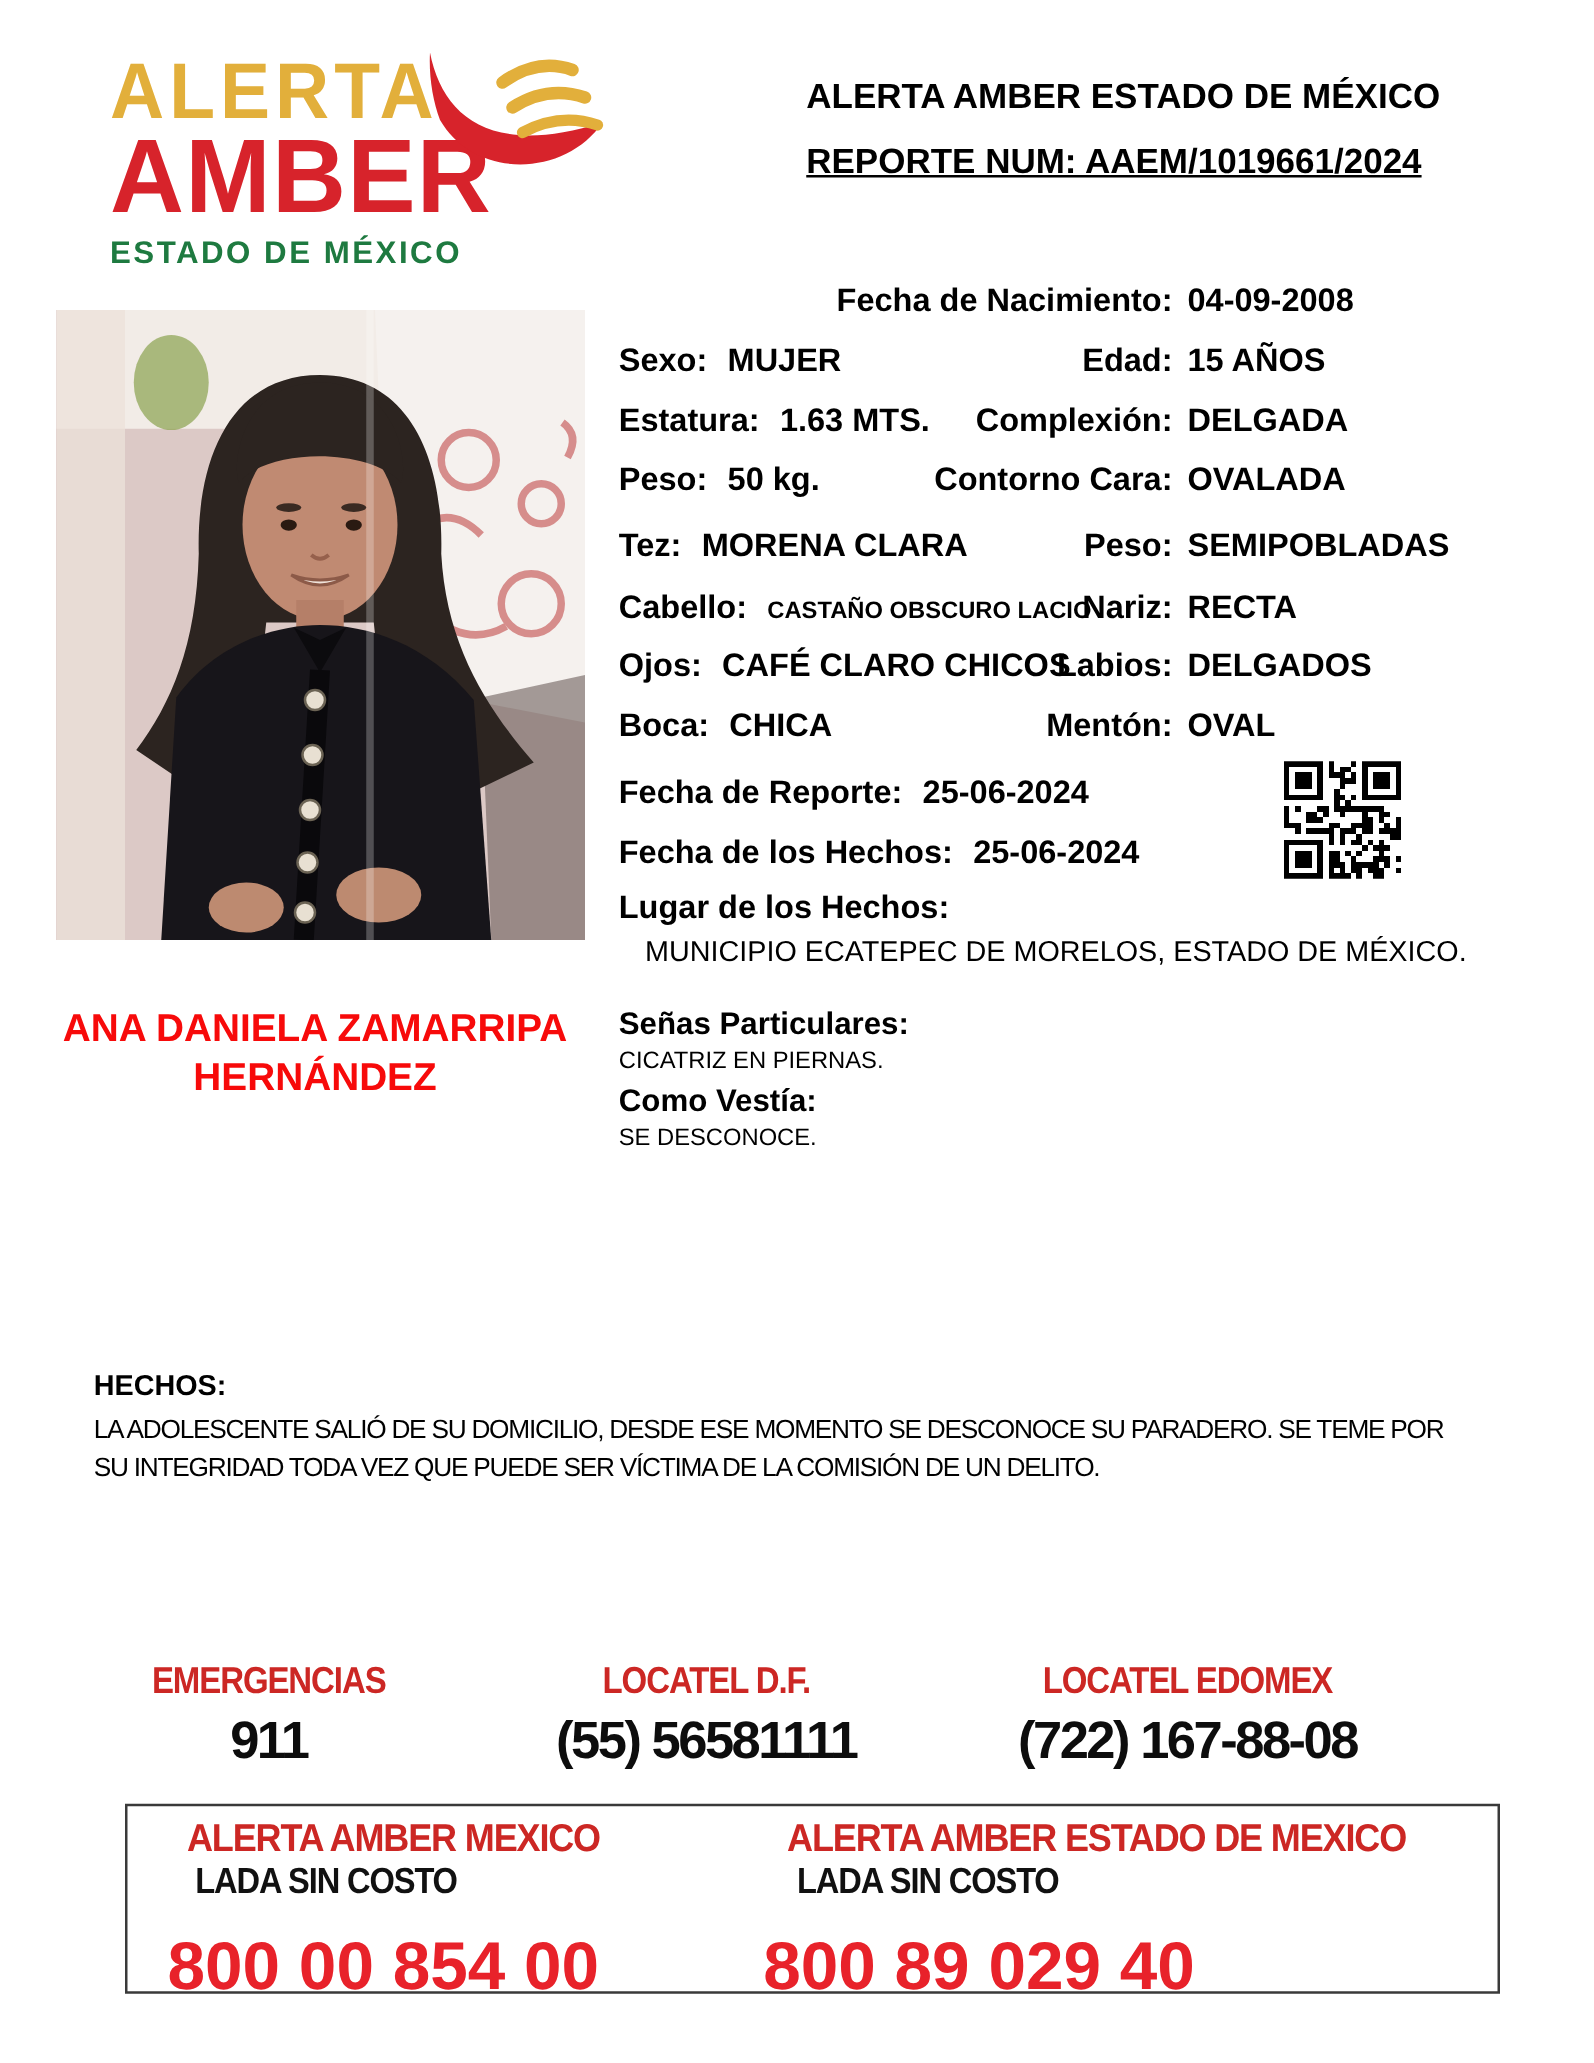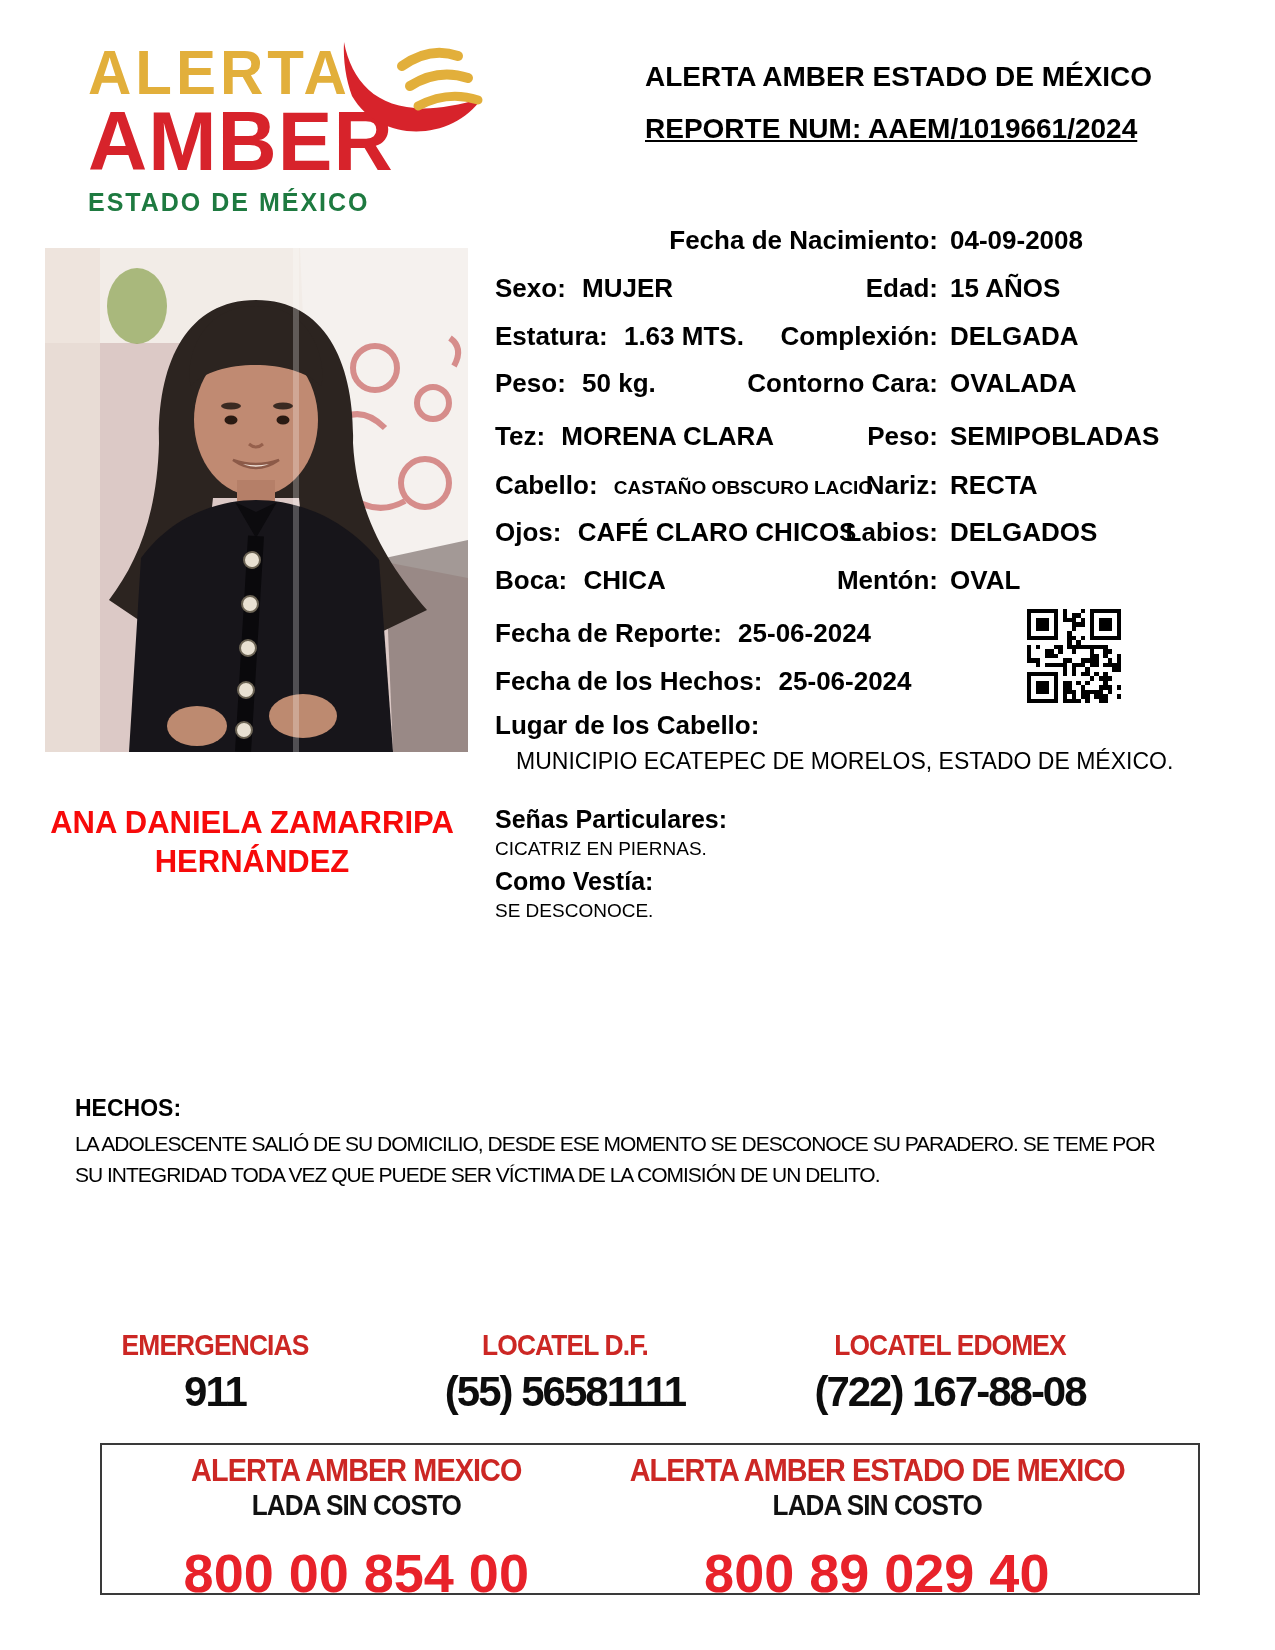--- a/index.html
+++ b/index.html
@@ -42,21 +42,21 @@
   
   .contacts{position:absolute;left:0;top:1328px;width:1275px;height:90px;}
   .ccol{position:absolute;text-align:center;}
   .ccol .clabel{display:block;color:var(--redcontact);font-weight:bold;font-size:30px;letter-spacing:-1px;transform:scaleX(.88);transform-origin:center;white-space:nowrap;}
   .ccol .cnum{display:block;color:#0d0d0d;font-weight:bold;font-size:42px;letter-spacing:-2px;margin-top:6px;white-space:nowrap;}
   .ccol1{left:80px;width:270px;}
   .ccol2{left:400px;width:330px;}
   .ccol3{left:770px;width:360px;}
   
   .fbox{position:absolute;left:100px;top:1443px;width:1100px;height:152px;border:2px solid #3a3a3a;box-sizing:border-box;display:flex;}
-  .fcol{flex:1;text-align:center;padding-top:8px;padding-left:32px;}
+  .fcol{flex:1;text-align:left;padding-top:8px;padding-left:32px;}
   .fcol-r{padding-right:55px;}
   .ftitle{color:var(--redcontact);font-weight:bold;font-size:31px;letter-spacing:-1px;transform:scaleX(.93);transform-origin:center;white-space:nowrap;}
   .fsub{color:#111;font-weight:bold;font-size:29px;letter-spacing:-1px;transform:scaleX(.9);transform-origin:center;margin-top:0px;white-space:nowrap;}
   .fnum{color:var(--redbig);font-weight:bold;font-size:54px;letter-spacing:0px;margin-top:20px;white-space:nowrap;}
 </style>
 </head>
 <body>
 
 <div class="page">
 
@@ -353,21 +353,21 @@
         <rect fill="#fff" x="1" y="1" width="5" height="5"></rect>
         <rect x="2" y="2" width="3" height="3"></rect>
         <rect x="14" y="0" width="7" height="7"></rect>
         <rect fill="#fff" x="15" y="1" width="5" height="5"></rect>
         <rect x="16" y="2" width="3" height="3"></rect>
         <rect x="0" y="14" width="7" height="7"></rect>
         <rect fill="#fff" x="1" y="15" width="5" height="5"></rect>
         <rect x="2" y="16" width="3" height="3"></rect>
       </svg></div>
 
-  <div class="sect-label" style="left:495px;top:710px;font-size:26px">Lugar de los Cabello:</div>
+  <div class="sect-label" style="left:495px;top:710px;font-size:26px">Lugar de los Hechos:</div>
   <div class="sect-value" style="left:516px;top:748px;font-size:23px">MUNICIPIO ECATEPEC DE MORELOS, ESTADO DE MÉXICO.</div>
 
   <div class="sect-label" style="left:495px;top:805px">Señas Particulares:</div>
   <div class="sect-value" style="left:495px;top:838px;font-size:19px">CICATRIZ EN PIERNAS.</div>
 
   <div class="sect-label" style="left:495px;top:867px">Como Vestía:</div>
   <div class="sect-value" style="left:495px;top:900px;font-size:19px">SE DESCONOCE.</div>
 
   <div class="hechos">
     <div class="hechos-title">HECHOS:</div>

